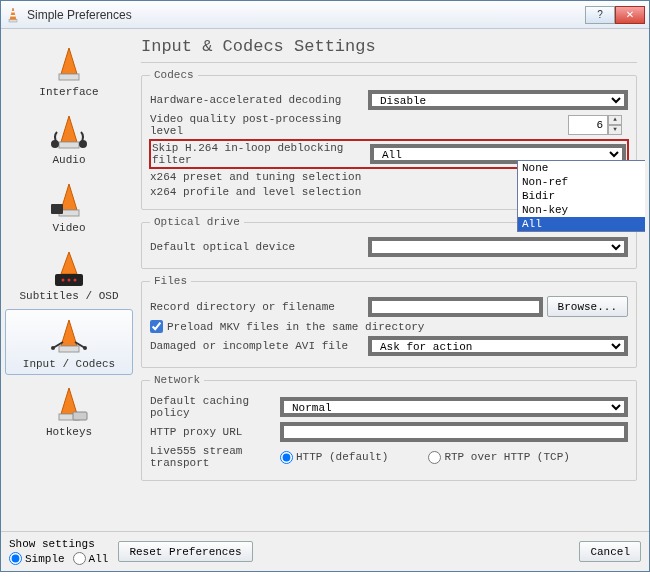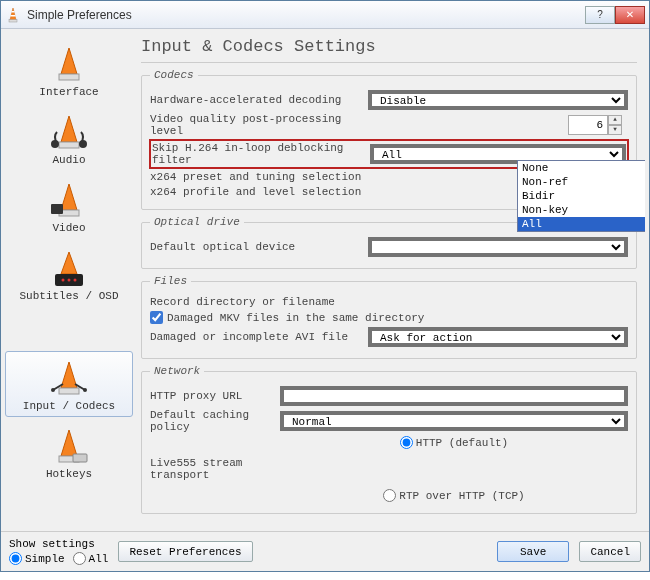--- a/index.html
+++ b/index.html
@@ -7,27 +7,27 @@
   .window { width: 650px; height: 572px; border: 1px solid #5a7fa0; background: #f0f0f0; display: flex; flex-direction: column; }
   .titlebar { height: 28px; background: linear-gradient(#fdfdfe,#e6ecf5); display: flex; align-items: center; padding: 0 4px; border-bottom: 1px solid #c0c8d4; }
   .titlebar .vlc-mini { width:16px; height:16px; margin-right:6px; }
   .titlebar .title { flex:1; color:#333; font-size:12px; }
   .winbtns { display:flex; gap:0; }
   .winbtn { width:30px; height:18px; border:1px solid #9aa; background:linear-gradient(#fafcff,#d7e3f2); display:flex; align-items:center; justify-content:center; font-size:10px; color:#333; cursor:pointer; }
   .winbtn.close { background:linear-gradient(#f7a3a3,#d84b3c); color:#fff; border-color:#a03028;}
   .body { flex:1; display:flex; background:#f0f0f0; padding:4px; gap:4px; overflow:hidden; }
   .sidebar { width:128px; display:flex; flex-direction:column; align-items:stretch; padding-top:4px; overflow:hidden; }
   .cat { display:flex; flex-direction:column; align-items:center; padding:6px 2px 4px; border:1px solid transparent; border-radius:3px; margin-bottom:2px; cursor:pointer; }
-  .cat.selected { background:linear-gradient(#fdfdfd,#e8eef7); border:1px solid #9db6d6;margin-top:42px; }
+  .cat.selected { background:linear-gradient(#fdfdfd,#e8eef7); border:1px solid #9db6d6; }
   .cat svg { width:48px; height:40px; }
   .cat .label { font-family: "Courier New", monospace; font-size:11px; color:#333; margin-top:2px; text-align:center; }
   .main { flex:1; display:flex; flex-direction:column; padding:4px 8px 0 4px; overflow:hidden; position:relative; }
   .main h1 { font-family:"Courier New",monospace; font-size:17px; font-weight:normal; color:#555; border-bottom:1px solid #ccc; padding-bottom:6px; margin-bottom:6px; }
   fieldset { border:1px solid #ccc; border-radius:2px; margin-bottom:6px; padding:6px 8px 8px; }
-  legend { font-family:"Courier New",monospace; font-size:11px; color:#555; padding:0 4px;font-style:italic; }
+  legend { font-family:"Courier New",monospace; font-size:11px; color:#555; padding:0 4px; }
   .row { display:flex; align-items:center; margin:3px 0; font-family:"Courier New",monospace; font-size:11px; color:#444; }
   .row .lbl { flex:0 0 218px; }
   .row .lbl.narrow { flex:0 0 130px; }
   .ctrl { flex:1; display:flex; align-items:center; gap:4px; }
   select, input[type=text] { width:100%; height:20px; border:4px solid #737373; background:#fff; font-family:"Courier New",monospace; font-size:11px; padding:0 4px; }
   .spin { width:60px; display:flex; }
   .spin input { width:40px; text-align:right; height:20px; border:1px solid #aaa; }
   .spin .btns { display:flex; flex-direction:column; }
   .spin .btns div { width:14px; height:10px; border:1px solid #aaa; background:#eee; font-size:6px; line-height:7px; text-align:center; cursor:pointer; }
   .highlight { outline:2px solid #b22; outline-offset:-1px; padding:2px;justify-content:flex-end; }
@@ -171,52 +171,56 @@
           <div class="ctrl">
               <select><option></option></select>
             </div>
         </div>
       </fieldset>
 
       <fieldset>
         <legend>Files</legend>
         <div class="row">
           <span class="lbl">Record directory or filename</span>
+          <div class="ctrl">
+            <input type="text" style="flex: 1 1 0%;" value="">
+            <button class="btn">Browse...</button>
+          </div>
         </div>
         <div class="row">
           <label class="chk">
             <input type="checkbox" checked="" style="">
-            <span>Damaged MKV files in the same directory</span>
+            <span>Preload MKV files in the same directory</span>
           </label>
         </div>
         <div class="row">
           <span class="lbl">Damaged or incomplete AVI file</span>
           <div class="ctrl">
               <select><option>Ask for action</option></select>
             </div>
         </div>
       </fieldset>
 
       <fieldset>
         <legend>Network</legend>
         <div class="row">
+          <span class="lbl narrow">Default caching policy</span>
+          <div class="ctrl">
+              <select><option>Normal</option></select>
+            </div>
+        </div>
+        <div class="row">
           <span class="lbl narrow">HTTP proxy URL</span>
           <div class="ctrl">
               <input type="text" value="" style="">
             </div>
         </div>
         <div class="row">
-          <span class="lbl narrow">Default caching policy</span>
-          <div class="ctrl">
-              <select><option>Normal</option></select>
-            </div>
-        </div>
-        <div class="row">
           <span class="lbl narrow">Live555 stream transport</span>
-          <div class="ctrl" style="gap:40px;flex-direction:column;">
+          <div class="ctrl" style="gap:40px;">
             <label class="radio">
                 <input type="radio" name="live" checked="" style="">
                 <span>HTTP (default)</span>
               </label>
             <label class="radio">
                 <input type="radio" name="live" style="">
                 <span>RTP over HTTP (TCP)</span>
               </label>
           </div>
         </div>
@@ -233,16 +237,15 @@
             <span>Simple</span>
           </label>
         <label class="radio">
             <input type="radio" name="show" style="">
             <span>All</span>
           </label>
       </div>
     </div>
     <button class="btn">Reset Preferences</button>
     <div class="spacer"></div>
-    <button class="btn primary">Save</button>
     <button class="btn">Cancel</button>
   </div>
 </div>
 
 </body></html>

